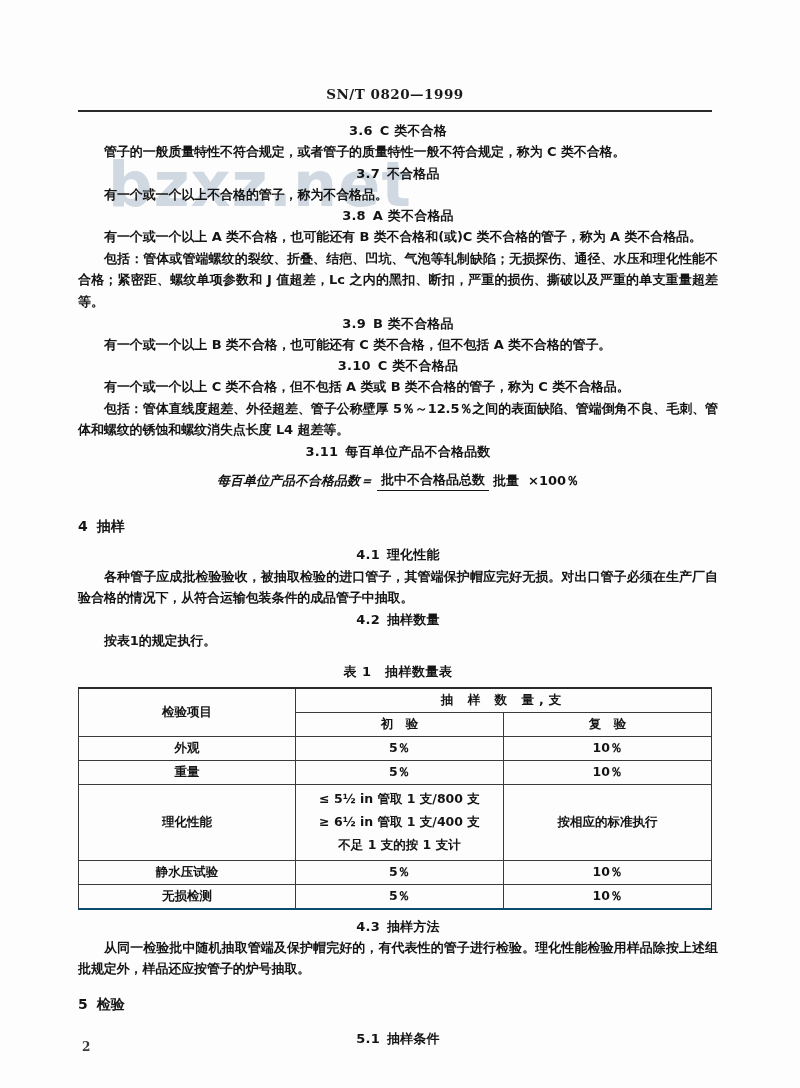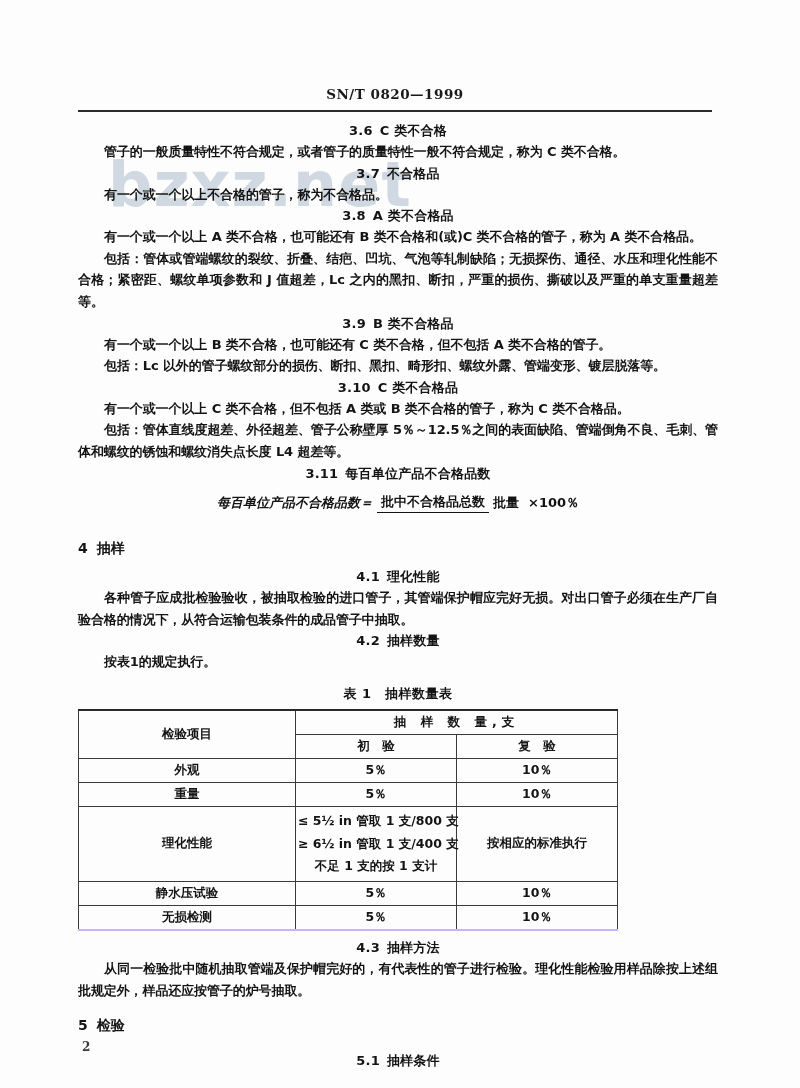--- a/index.html
+++ b/index.html
@@ -132,35 +132,35 @@
   
   .table-title {
     text-align: center;
     font-size: 13px;
     font-weight: bold;
     margin: 12px 0 6px 0;
     letter-spacing: 0.5px;
   }
   table.sample {
     border-collapse: collapse;
-    width: 540px;
+    width: 634px;
     table-layout: fixed;
     font-size: 12.5px;
     font-weight: bold;
     color: #141414;
   }
   table.sample td, table.sample th {
     border: 1px solid #3a3a3a;
     text-align: center;
     vertical-align: middle;
     padding: 3px 2px;
     font-weight: bold;
   }
   table.sample .outer-top { border-top: 2px solid #2a2a2a; }
-  table.sample .outer-bottom { border-bottom: 2px solid #c4b5fd; }
+  table.sample .outer-bottom { border-bottom: 2px solid #0c4a6e; }
   .spaced { letter-spacing: 5px; }
   .cellstack div { line-height: 1.82; white-space: nowrap; }
 
   .pageno {
     position: absolute;
     left: 82px;
     top: 1040px;
     font-size: 12px;
     font-weight: bold;
     color: #3a3a3a;
@@ -197,21 +197,20 @@
       <p class="clause">
         <span class="num">3.8</span><span>A 类不合格品</span>
       </p>
       <p class="para ind">有一个或一个以上 A 类不合格，也可能还有 B 类不合格和(或)C 类不合格的管子，称为 A 类不合格品。</p>
       <p class="para ind">包括：管体或管端螺纹的裂纹、折叠、结疤、凹坑、气泡等轧制缺陷；无损探伤、通径、水压和理化性能不合格；紧密距、螺纹单项参数和 J 值超差，Lc 之内的黑扣、断扣，严重的损伤、撕破以及严重的单支重量超差等。</p>
 
       <p class="clause">
         <span class="num">3.9</span><span>B 类不合格品</span>
       </p>
       <p class="para ind">有一个或一个以上 B 类不合格，也可能还有 C 类不合格，但不包括 A 类不合格的管子。</p>
-      <p class="para ind">包括：Lc 以外的管子螺纹部分的损伤、断扣、黑扣、畸形扣、螺纹外露、管端变形、镀层脱落等。</p>
 
       <p class="clause">
         <span class="num">3.10</span><span>C 类不合格品</span>
       </p>
       <p class="para ind">有一个或一个以上 C 类不合格，但不包括 A 类或 B 类不合格的管子，称为 C 类不合格品。</p>
       <p class="para ind">包括：管体直线度超差、外径超差、管子公称壁厚 5％～12.5％之间的表面缺陷、管端倒角不良、毛刺、管体和螺纹的锈蚀和螺纹消失点长度 L4 超差等。</p>
 
       <p class="clause">
         <span class="num">3.11</span><span>每百单位产品不合格品数</span>
       </p>

